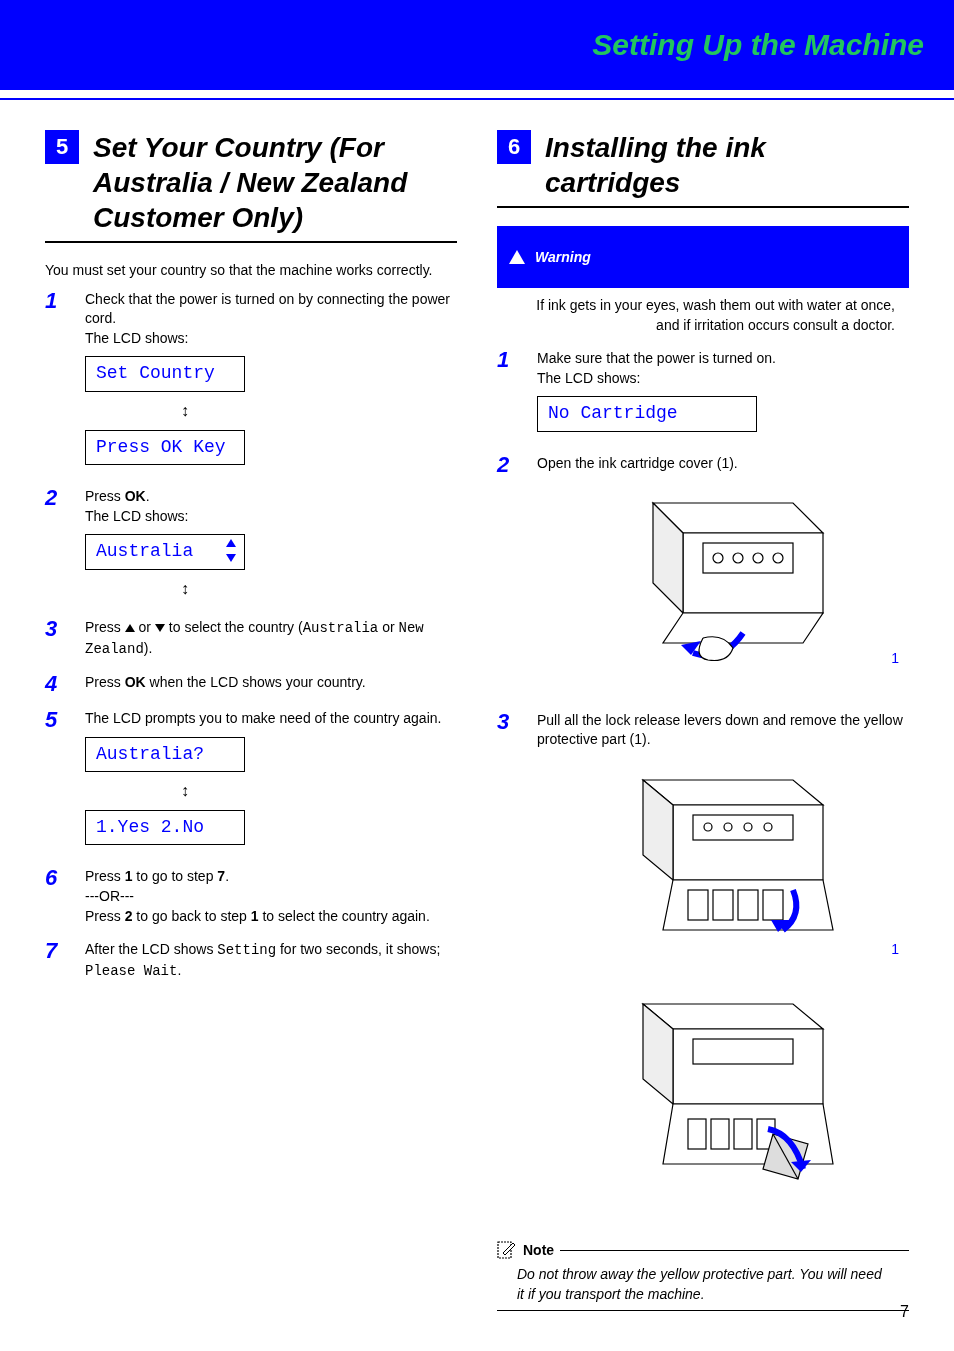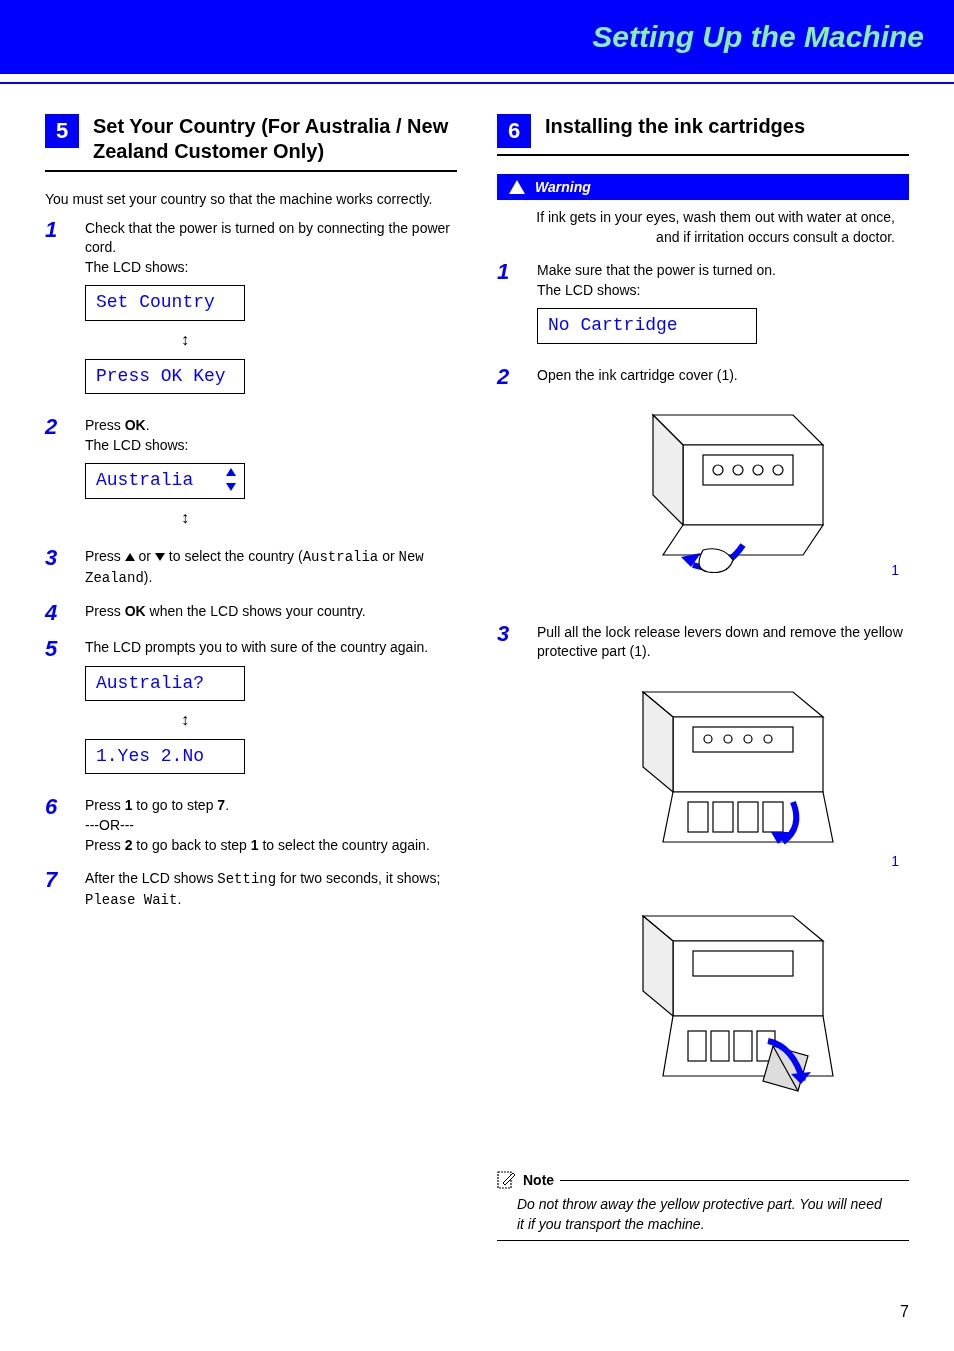--- a/index.html
+++ b/index.html
@@ -1,48 +1,48 @@
 <!DOCTYPE html>
 <html><head>
 <meta charset="utf-8">
 <style>
   * { box-sizing: border-box; margin: 0; padding: 0; }
   body { font-family: Arial, Helvetica, sans-serif; font-size: 14px; color: #000; background: #fff; }
   .page { width: 954px; min-height: 1351px; margin: 0 auto; position: relative; }
-  .header { background: #0000ff; color: #86efac; padding: 20px 30px; text-align: right; }
+  .header { background: #0000ff; color: #22c55e; padding: 28px 30px; text-align: right; }
   .header h1 { font-size: 30px; font-weight: bold; font-style: italic; }
   .header-underline { height: 2px; background: #0000ff; margin: 8px 0 0 0; }
   .content { padding: 30px 45px 30px 45px; display: flex; gap: 40px; }
   .col { flex: 1; }
   .section-title-row { display: flex; gap: 14px; border-bottom: 2px solid #000; padding-bottom: 6px; margin-bottom: 18px; }
   .section-num { background: #0000ff; color: #fff; font-weight: bold; font-size: 22px; width: 34px; height: 34px; display: flex; align-items: center; justify-content: center; flex-shrink: 0; }
-  .section-title { font-size: 20px; font-weight: bold; line-height: 1.25; }
+  .section-title { font-size: 28px; font-weight: bold; font-style: italic; line-height: 1.25; }
   .intro { margin-bottom: 9px; line-height: 1.4; }
   .step { display: flex; gap: 14px; margin-bottom: 14px; }
   .step-num { color: #0000ff; font-size: 22px; font-weight: 900; font-style: italic; width: 26px; flex-shrink: 0; line-height: 1; }
   .step-body { flex: 1; line-height: 1.4; }
   .lcd { border: 1.5px solid #000; font-family: "Courier New", monospace; color: #0000ff; font-size: 18px; padding: 4px 10px; margin: 8px 0; width: 160px; position: relative; }
   .lcd-arrow-between { text-align: center; font-size: 16px; margin: 4px 0; width: 200px; }
-  .warn-header { background: #0000ff; color: #fff; font-weight: bold; font-style: italic; padding: 5px 12px; margin-top: 10px; display: flex; align-items: center; gap: 10px; }
+  .warn-header { background: #0000ff; color: #fff; font-weight: bold; font-style: italic; padding: 23px 12px; margin-top: 10px; display: flex; align-items: center; gap: 10px; }
   .warn-icon { display: inline-block; width: 0; height: 0; border-left: 8px solid transparent; border-right: 8px solid transparent; border-bottom: 14px solid #fff; position: relative; }
   .warn-body { padding: 8px 14px 14px 14px; line-height: 1.4; text-align: right; }
   .note-body { font-style: italic; padding: 6px 20px 6px 20px; line-height: 1.4; }
   .note-footer { border-top: 1px solid #000; height: 1px; }
   .fig { border: none; margin: 10px 0 18px 0; text-align: center; }
   .fig svg { max-width: 100%; }
   .fig-label { position: absolute; color: #0000ff; font-size: 14px; }
   .page-num { position: absolute; bottom: 30px; right: 45px; font-size: 16px; }
   .mono { font-family: "Courier New", monospace; }
   .bold { font-weight: bold; }
   .tri-up { display:inline-block; width:0;height:0;border-left:5px solid transparent;border-right:5px solid transparent;border-bottom:8px solid #000; }
   .tri-down { display:inline-block; width:0;height:0;border-left:5px solid transparent;border-right:5px solid transparent;border-top:8px solid #000; }
   .tri-up-b { display:inline-block; width:0;height:0;border-left:5px solid transparent;border-right:5px solid transparent;border-bottom:8px solid #0000ff; vertical-align: 2px;}
   .tri-down-b { display:inline-block; width:0;height:0;border-left:5px solid transparent;border-right:5px solid transparent;border-top:8px solid #0000ff; vertical-align: 2px;}
   .note-pencil { display:inline-block; width:20px; height:18px; }
-  .note-row { display:flex; align-items:center; gap:6px; margin-top:32px;}
+  .note-row { display:flex; align-items:center; gap:6px; margin-top:14px;}
   .note-row .rule { flex:1; height:1px; background:#000; }
 </style>
 </head>
 <body>
 
 <div class="page">
 
   <div class="header">
     <h1>Setting Up the Machine</h1>
   </div>
@@ -93,21 +93,21 @@
       <div class="step">
         <div class="step-num">4</div>
         <div class="step-body">
           <span>Press </span><span class="bold">OK</span><span> when the LCD shows your country.</span>
         </div>
       </div>
 
       <div class="step">
         <div class="step-num">5</div>
         <div class="step-body">
-          <span>The LCD prompts you to with sure of the country again.</span>
+          <span>The LCD prompts you to make need of the country again.</span>
           <div class="lcd">Australia?</div>
           <div class="lcd-arrow-between">↕</div>
           <div class="lcd">1.Yes 2.No</div>
         </div>
       </div>
 
       <div class="step">
         <div class="step-num">6</div>
         <div class="step-body">
           <span>Press </span><span class="bold">1</span><span> to go to step </span><span class="bold">7</span><span>.</span><br>

